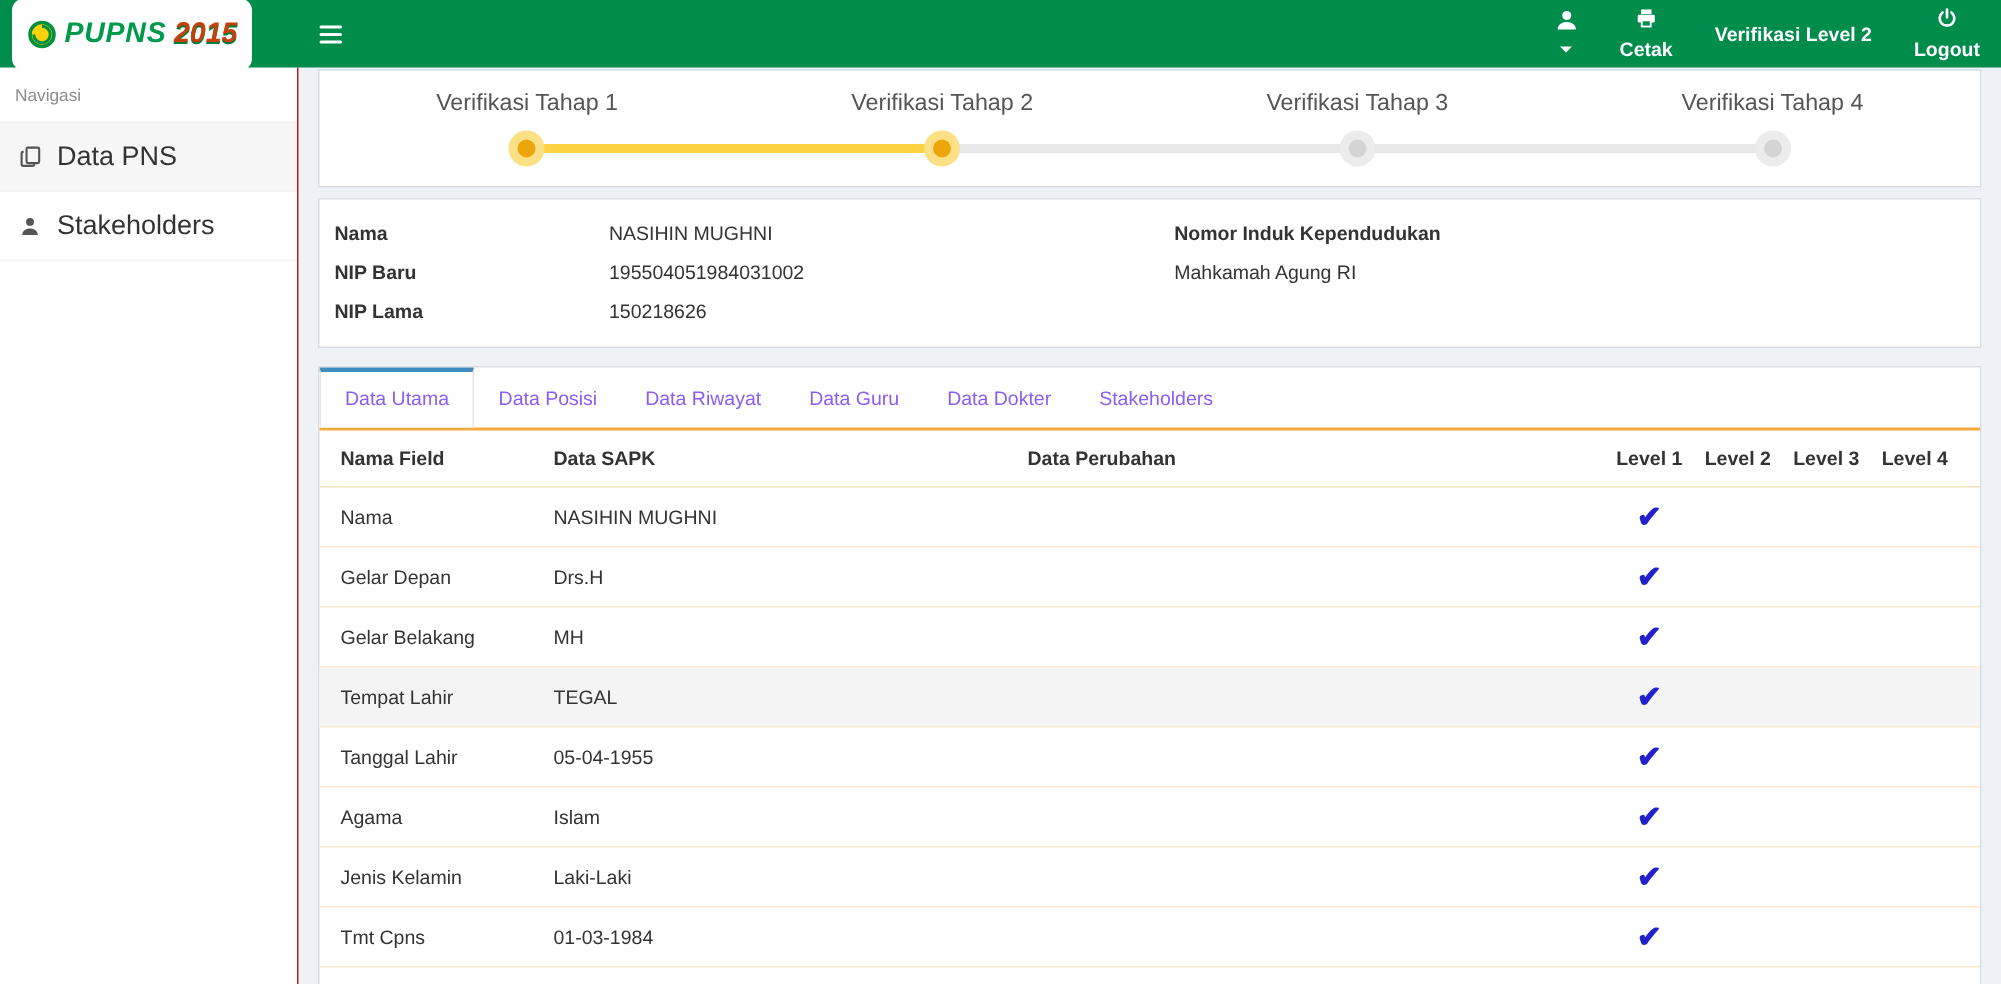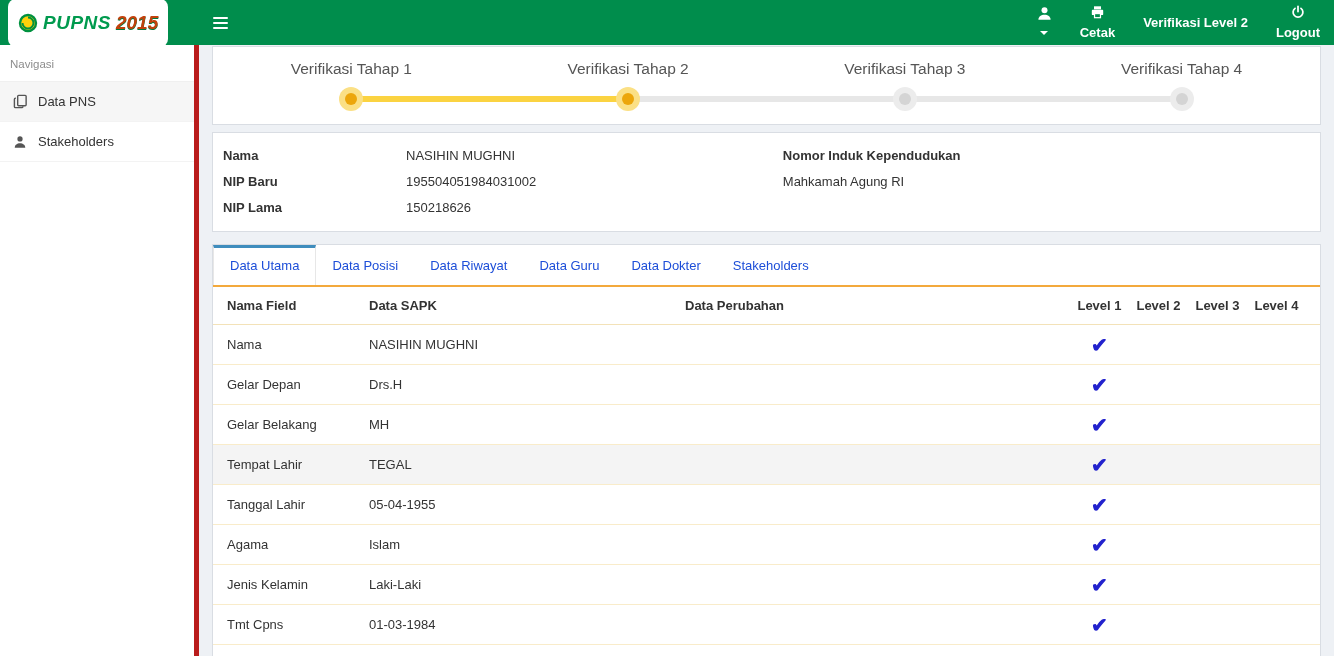--- a/index.html
+++ b/index.html
@@ -12,23 +12,23 @@
   .brand { margin-left: 8px; background: #fff; border-radius: 8px; padding: 3px 10px; height: 48px; display: flex; align-items: center; gap: 5px; cursor: pointer; }
   .brand-name { font-style: italic; font-weight: bold; font-size: 19px; color: #009a4e; letter-spacing: .5px; }
   .brand-year { font-style: italic; font-weight: bold; font-size: 19px; color: #c2410c; text-shadow: 0 1px 0 #007a3d; }
   .hamburger { width: 40px; height: 45px; margin-left: 8px; display: flex; flex-direction: column; justify-content: center; align-items: flex-start; gap: 3px; cursor: pointer; padding-left: 6px; }
   .hamburger span { width: 15px; height: 2px; background: #fff; border-radius: 1px; }
   .nav-right { margin-left: auto; display: flex; align-items: center; gap: 28px; padding-right: 14px; color: #fff; font-size: 13px; font-weight: bold; }
   .nav-item { display: flex; align-items: center; gap: 6px; cursor: pointer; white-space: nowrap; flex-direction: column; }
   .caret { width: 0; height: 0; border: 4px solid transparent; border-top-color: #fff; margin-top: 4px; }
 
   
-  .sidebar { position: absolute; top: 45px; left: 0; width: 199px; height: 611px; background: #fff; border-right: 5px solid #b91c1c; }
+  .sidebar { position: absolute; top: 45px; left: 0; width: 199px; height: 611px; background: #fff; border-right: 1px solid #b91c1c; }
   .side-header { padding: 13px 10px 11px; font-size: 11.5px; color: #8d8d8d; border-bottom: 1px solid #f0f0f0; }
-  .side-item { display: flex; align-items: center; gap: 10px; padding: 12px 12px; font-size: 13px; color: #333; border-bottom: 1px solid #f3f3f3; cursor: pointer; }
+  .side-item { display: flex; align-items: center; gap: 10px; padding: 12px 12px; font-size: 18px; color: #333; border-bottom: 1px solid #f3f3f3; cursor: pointer; }
   .side-item.active { background: #f6f6f6; }
   .side-icon { display: inline-flex; width: 16px; justify-content: center; }
 
   
   .main { position: absolute; top: 45px; left: 199px; width: 1135px; height: 611px; padding: 1px 13px 16px; }
   .card { background: #fff; border: 1px solid #d9dde3; }
 
   
   .stepper-card { padding: 13px 0 6px; margin-bottom: 7px; }
   .step-labels { display: flex; }
@@ -46,21 +46,21 @@
   
   .info-card { margin-bottom: 12px; padding: 15px 10px; display: flex; }
   .info-col { display: grid; row-gap: 10px; font-size: 13px; color: #333; line-height: 16px; align-content: start; }
   .info-col.left  { flex: 0 0 51.5%; grid-template-columns: 183px 1fr; }
   .info-col.right { flex: 1; grid-template-columns: 285px 1fr; }
   .p-label { font-weight: bold; }
 
   
   .tabs-card { margin-bottom: 0; }
   .tab-bar { display: flex; border-bottom: 2px solid #f3a93c; }
-  .tab { padding: 13px 16px 12px; font-size: 13px; color: #1d4ed8; cursor: pointer; }
+  .tab { padding: 13px 16px 12px; font-size: 13px; color: #8b5cf6; cursor: pointer; }
   .tab.active { border-top: 3px solid #3f8dbd; border-left: 1px solid #e7e7e7; border-right: 1px solid #e7e7e7; padding-top: 10px; background: #fff; }
   .tbl-header, .tbl-row { display: grid; grid-template-columns: 142px 316px 1fr 59px 59px 59px 59px; align-items: center; padding: 0 14px; font-size: 13px; color: #333; }
   .tbl-header { height: 38px; font-weight: bold; border-bottom: 1px solid #f3e2b8; }
   .tbl-row { height: 40px; border-bottom: 1px solid #f9ecca; }
   .tbl-row.hl { background: #f4f4f4; }
   .hdr-center, .level-cell { text-align: center; }
   .check { color: #2222cd; font-size: 20px; font-weight: bold; line-height: 1; cursor: pointer; }
 </style>
 </head>
 <body>

